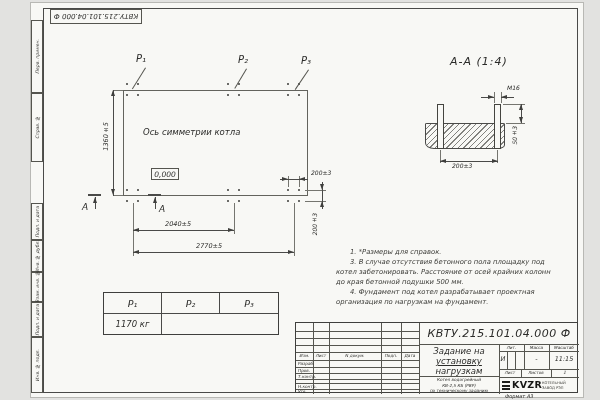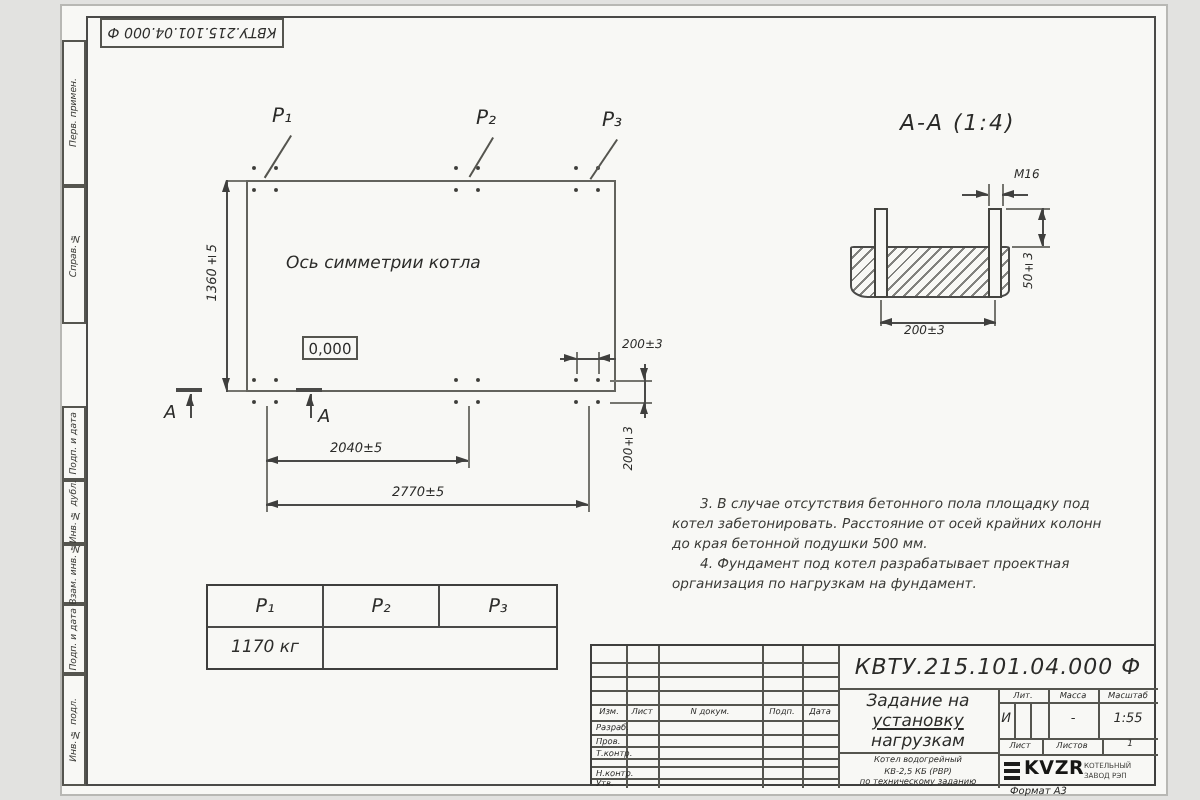--- a/index.html
+++ b/index.html
@@ -116,21 +116,21 @@
     </div>
 
   <div class="lbl" style="left:136px;top:54px;font-size:10px;">P₁</div>
   <div class="lbl" style="left:238px;top:55px;font-size:10px;">P₂</div>
   <div class="lbl" style="left:301px;top:56px;font-size:10px;">P₃</div>
   <div class="leader" style="left:146px;top:68px;width:25px;transform:rotate(122deg);"></div>
   <div class="leader" style="left:247px;top:69px;width:23px;transform:rotate(121deg);"></div>
   <div class="leader" style="left:309px;top:70px;width:24px;transform:rotate(124deg);"></div>
 
   <div class="lbl" style="left:143px;top:128px;font-size:8.5px;">Ось симметрии котла</div>
-  <div class="d cell" style="left:151px;top:168px;width:28px;height:12px;border:1px solid #55554f;box-sizing:border-box;font-size:7.5px;justify-content:center;">
+  <div class="d cell" style="left:151px;top:168px;width:28px;height:12px;border:1px solid #55554f;box-sizing:border-box;font-style:italic;font-size:7.5px;justify-content:center;">
     <span>0,000</span>
   </div>
 
   <div class="ln thin" style="left:114px;top:90px;width:9px;height:1px;"></div>
   <div class="ln thin" style="left:114px;top:195px;width:9px;height:1px;"></div>
   <div class="ln" style="left:113px;top:90px;width:1px;height:106px;"></div>
   <div class="ar ar-u" style="left:111px;top:90px;"></div>
   <div class="ar ar-d" style="left:111px;top:189px;"></div>
   <div class="lbl vtxt" style="left:103px;top:122px;font-size:6.5px;">1360±5</div>
 
@@ -189,20 +189,21 @@
   <div class="lbl vtxt" style="left:512px;top:126px;font-size:6px;">50±3</div>
 
   <div class="ln thin" style="left:440px;top:150px;width:1px;height:13px;"></div>
   <div class="ln thin" style="left:497px;top:150px;width:1px;height:13px;"></div>
   <div class="ln" style="left:440px;top:161px;width:58px;height:1px;"></div>
   <div class="ar ar-l" style="left:440px;top:159px;"></div>
   <div class="ar ar-r" style="left:492px;top:159px;"></div>
   <div class="lbl" style="left:452px;top:163px;font-size:6px;">200±3</div>
 
   <div class="d notes" style="left:336px;top:247px;width:222px;">
+    <p>1. *Размеры для справок.</p>
     <p>3. В случае отсутствия бетонного пола площадку под котел забетонировать. Расстояние от осей крайних колонн до края бетонной подушки 500 мм.</p>
     <p>4. Фундамент под котел разрабатывает проектная организация по нагрузкам на фундамент.</p>
   </div>
 
   <div class="d tbl" style="left:103px;top:292px;width:176px;height:43px;">
     <div style="font-size:9.5px;">P₁</div>
     <div style="font-size:9.5px;">P₂</div>
     <div style="font-size:9.5px;">P₃</div>
     <div style="font-size:8.5px;">1170  кг</div>
   </div>
@@ -257,21 +258,21 @@
     <div class="ln" style="left:253px;top:21px;width:1px;height:25px;"></div>
     <div class="ln" style="left:211px;top:28px;width:1px;height:18px;"></div>
     <div class="ln" style="left:219px;top:28px;width:1px;height:18px;"></div>
     <div class="ln" style="left:225px;top:46px;width:1px;height:8px;"></div>
     <div class="ln" style="left:255px;top:46px;width:1px;height:8px;"></div>
     <div class="s-lbl" style="left:203px;top:22.5px;width:25px;text-align:center;font-size:4.2px;">Лит.</div>
     <div class="s-lbl" style="left:228px;top:22.5px;width:25px;text-align:center;font-size:4.2px;">Масса</div>
     <div class="s-lbl" style="left:253px;top:22.5px;width:30px;text-align:center;font-size:4.2px;">Масштаб</div>
     <div class="s-lbl" style="left:203px;top:33px;width:8px;text-align:center;font-size:6.5px;">И</div>
     <div class="s-lbl" style="left:228px;top:33px;width:25px;text-align:center;font-size:6.5px;">-</div>
-    <div class="s-lbl" style="left:253px;top:33px;width:30px;text-align:center;font-size:6.5px;">1:55</div>
+    <div class="s-lbl" style="left:253px;top:33px;width:30px;text-align:center;font-size:6.5px;">11:15</div>
     <div class="s-lbl" style="left:203px;top:48px;width:22px;text-align:center;font-size:4.2px;">Лист</div>
     <div class="s-lbl" style="left:225px;top:48px;width:30px;text-align:center;font-size:4.2px;">Листов</div>
     <div class="s-lbl" style="left:255px;top:48px;width:28px;text-align:center;font-size:4.5px;">1</div>
 
     <div class="d" style="left:206px;top:58px;width:8px;height:9px;background:repeating-linear-gradient(180deg,#1d1d1b 0 2px,transparent 2px 3.5px);"></div>
     <div class="s-lbl" style="left:216px;top:57px;font-size:9.5px;font-style:normal;font-weight:bold;color:#161614;letter-spacing:0.3px;">KVZR</div>
     <div class="s-lbl" style="left:246px;top:58.5px;font-size:3.6px;font-style:normal;color:#3c3c38;">КОТЕЛЬНЫЙ</div>
     <div class="s-lbl" style="left:246px;top:63.5px;font-size:3.6px;font-style:normal;color:#3c3c38;">ЗАВОД РЭП</div>
   </div>
 

